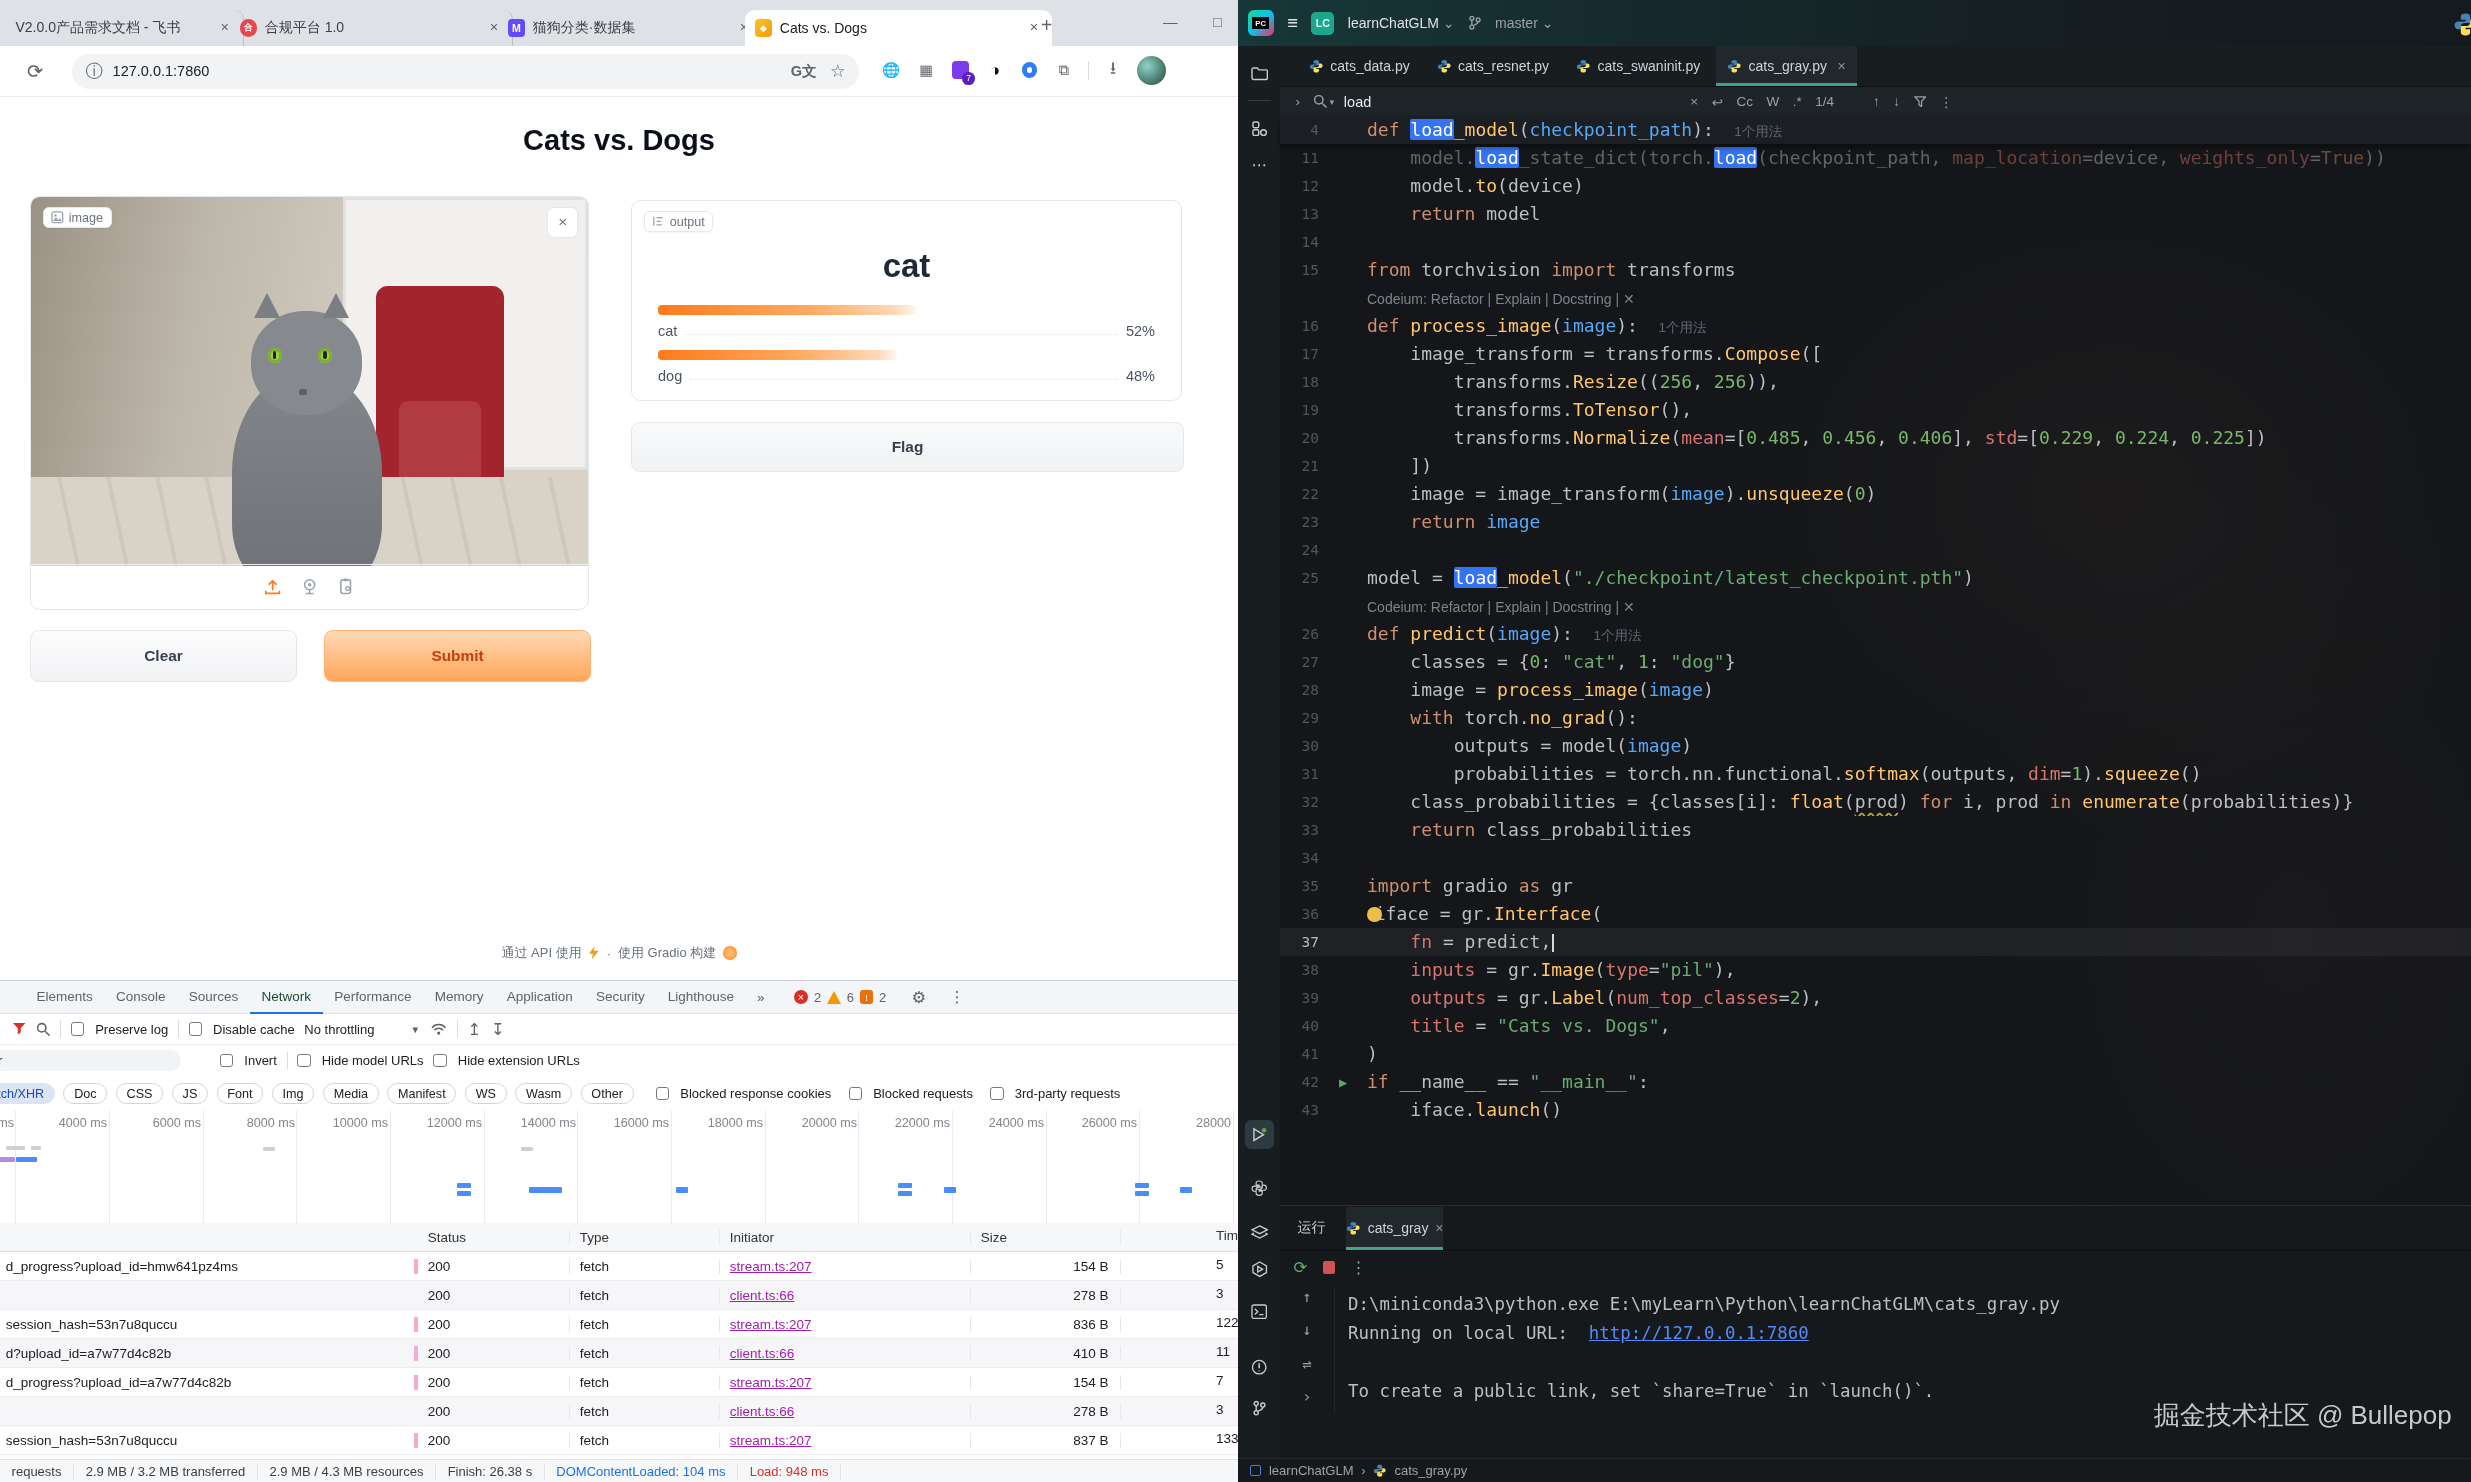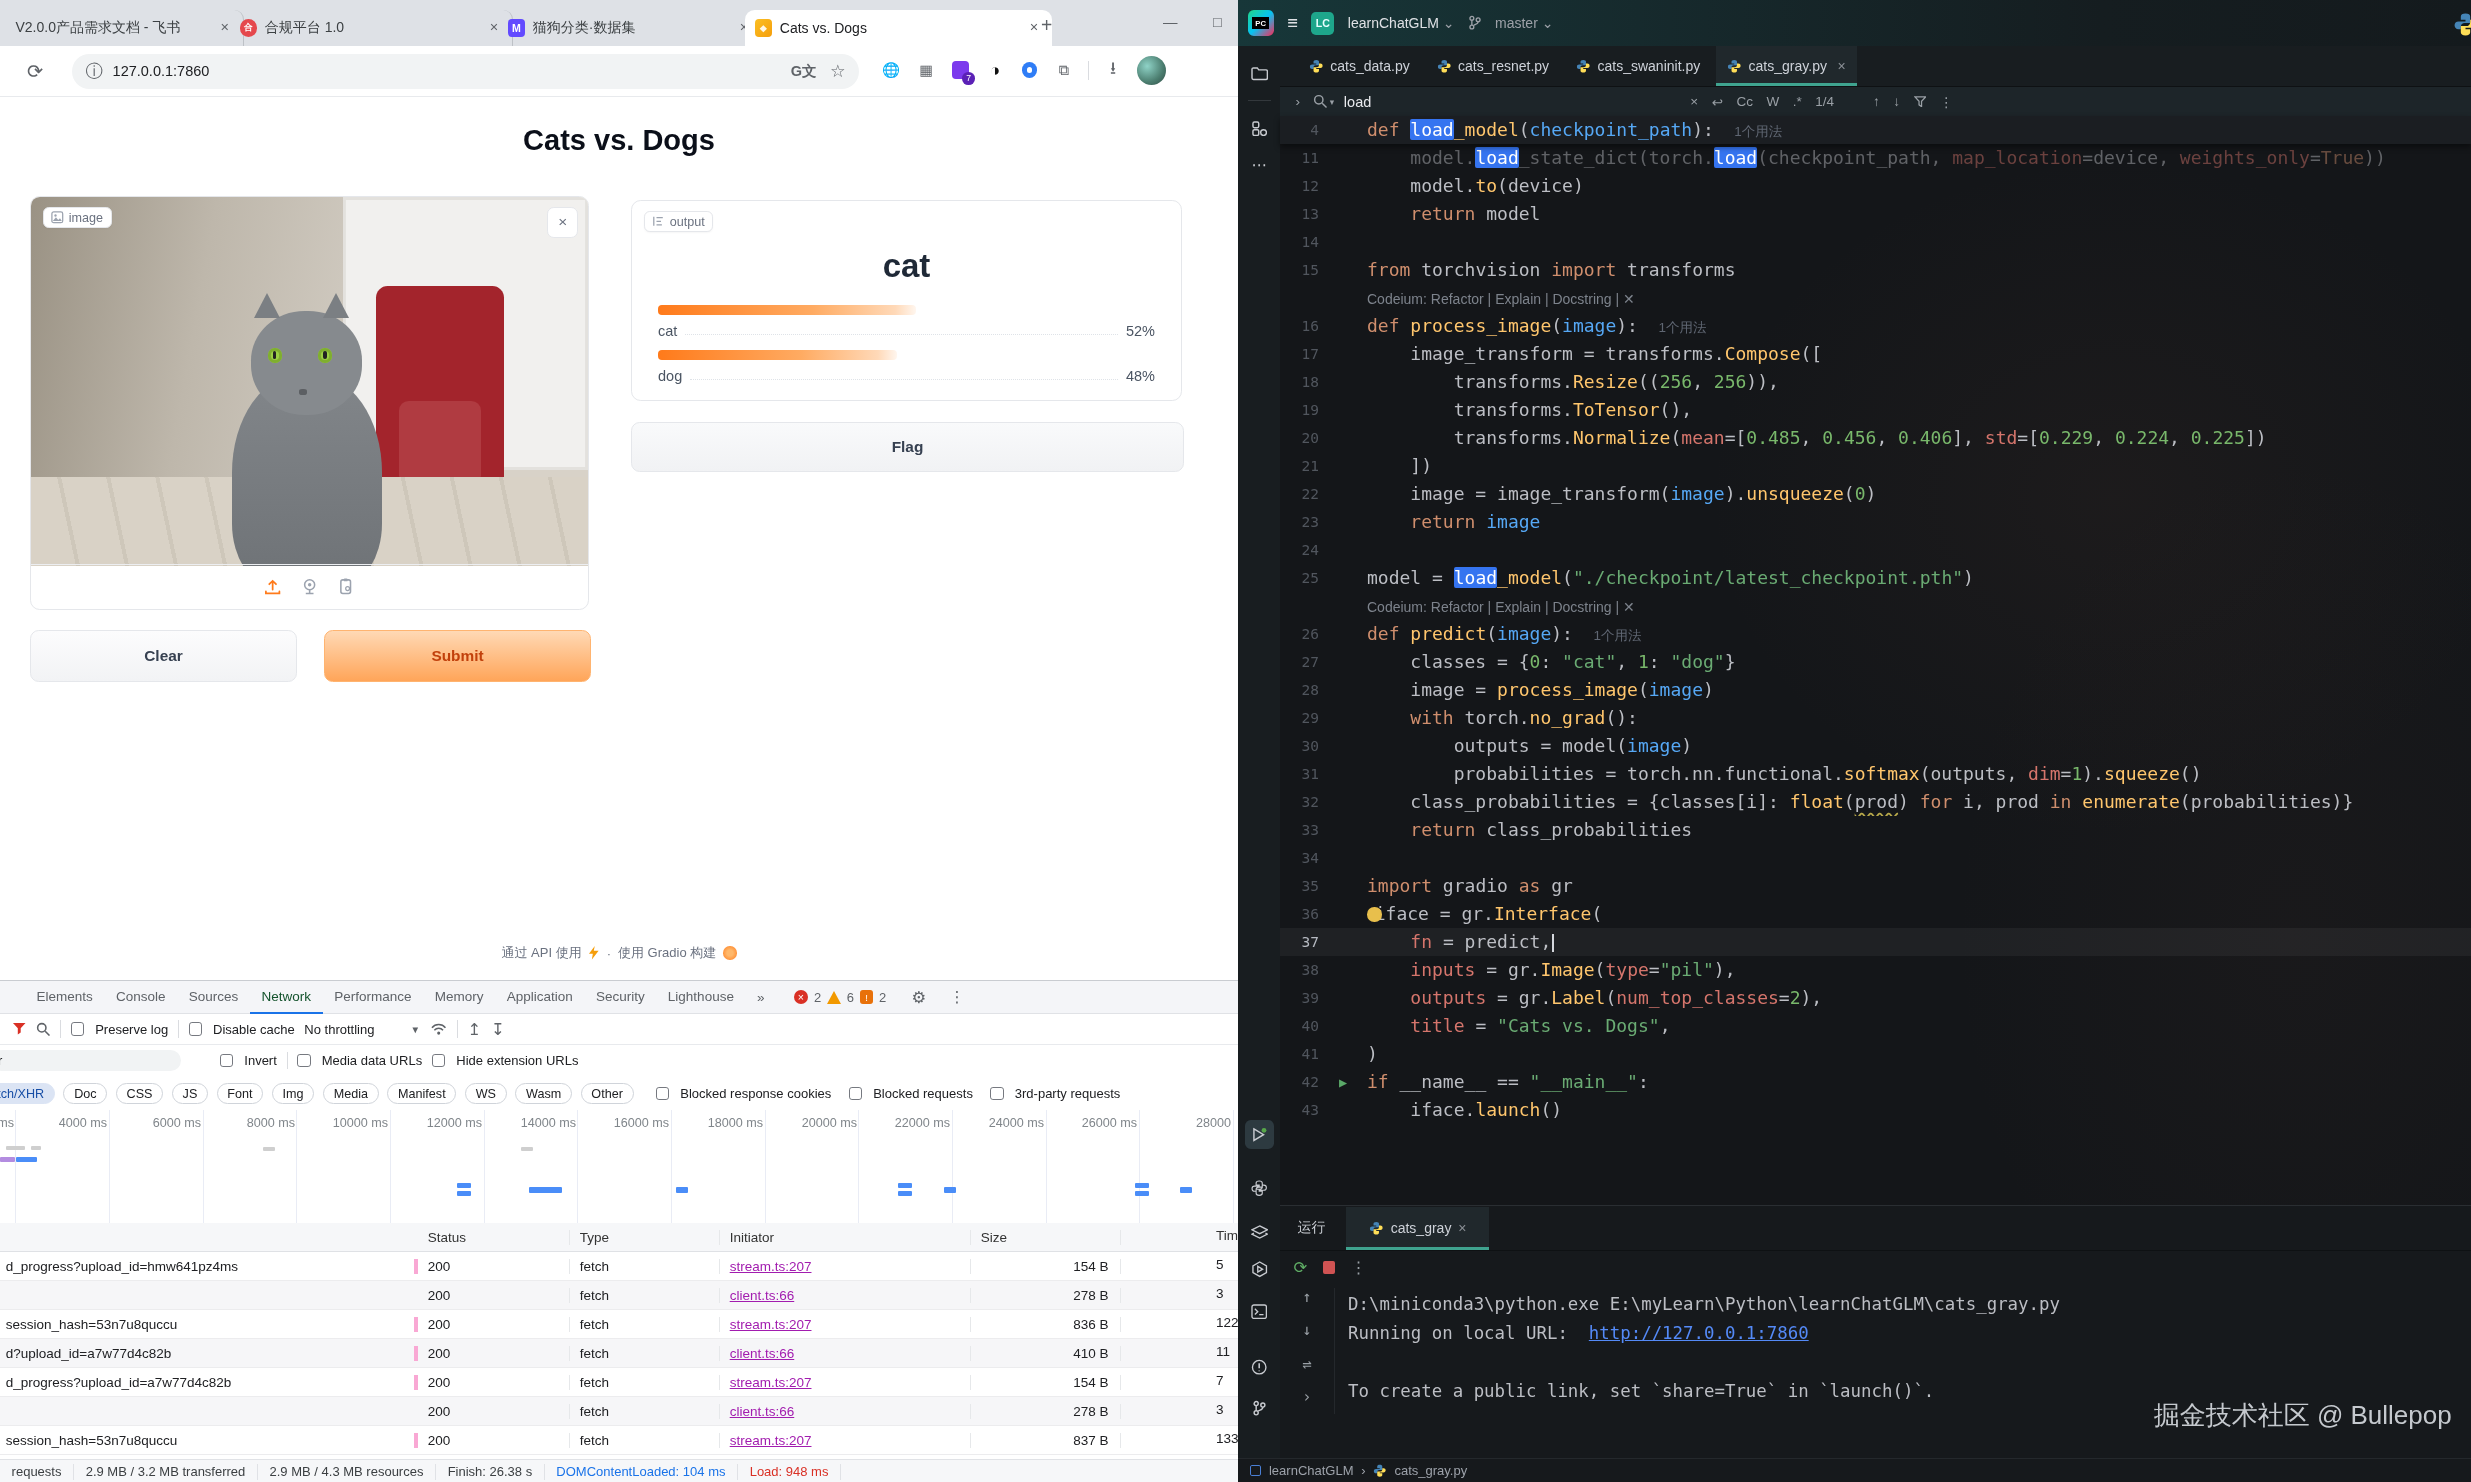--- a/index.html
+++ b/index.html
@@ -138,21 +138,21 @@
   .crow.dim .tok-kw,.crow.dim .tok-pl,.crow.dim .tok-narg,.crow.dim .tok-fn{opacity:.45;}
   .inlay{color:#5f6672;font-size:13.5px;font-family:"Liberation Sans",sans-serif;margin-left:9.7px;}
   .hintrow{color:#7d838c;font-size:14px;font-family:"Liberation Sans",sans-serif;}
   .runarrow{color:#5aa968;font-size:13.5px;}
   .bulb{display:inline-block;width:14.5px;height:14.5px;border-radius:50%;background:#e8bf4c;margin-right:-6.8px;position:relative;top:1.9px;z-index:3;}
   .cursor{display:inline-block;width:1.9px;height:18.3px;background:#d4d7dd;vertical-align:middle;margin-left:1px;}
 
   #runpanel{position:absolute;left:42px;top:1205px;width:1191px;height:253px;background:#16191c;border-top:1px solid #2a2e32;}
   #runtabs{height:44px;display:flex;align-items:center;border-bottom:1px solid #0e1113;}
   #runlabel{margin-left:17.4px;font-size:14px;color:#c9cdd3;}
-  #runtab{display:flex;align-items:center;gap:6.8px;height:43px;padding:0 23px;margin-left:21px;background:#20282c;box-shadow:inset 0 -2.9px 0 #3fa38f;font-size:14px;color:#ced2d9;}
+  #runtab{display:flex;align-items:center;gap:6.8px;height:43px;padding:0 0;margin-left:21px;background:#20282c;box-shadow:inset 0 -2.9px 0 #3fa38f;font-size:14px;color:#ced2d9;}
   #runtoolbar{height:33px;display:flex;align-items:center;gap:15.4px;padding-left:13.5px;}
   .rerun{color:#5fad65;font-size:16.4px;}
   .stopbtn{width:12.6px;height:12.6px;background:#d05353;border-radius:1.9px;}
   #console{position:relative;height:166px;font-family:"DejaVu Sans Mono",monospace;font-size:17.4px;color:#bcbec4;}
   #congutter{position:absolute;left:0;top:3.9px;width:54px;display:flex;flex-direction:column;align-items:center;gap:15.4px;color:#9aa0a6;font-size:15.4px;border-right:1px solid #24282c;padding-bottom:7.7px;}
   #conlines{position:absolute;left:68px;top:5.8px;right:9.7px;}
   .conline{height:29px;line-height:29px;white-space:pre;}
   .conlink{color:#548af7;text-decoration:underline;}
   #watermark{position:absolute;right:19.3px;bottom:17.4px;font-size:26px;color:#c5c9ce;font-family:"Liberation Sans",sans-serif;}
   #ide-status{position:absolute;left:0;top:1458px;width:1234px;height:24px;background:#16191c;border-top:1px solid #24282c;display:flex;align-items:center;gap:7.7px;padding-left:11.6px;box-sizing:border-box;font-size:13px;color:#9da2aa;}
@@ -364,21 +364,21 @@
         <span id="filterpill">
             <span>r</span>
           </span>
         <label class="dt-check" style="margin-left:29px;">
             <span class="cbx"></span>
             <span>Invert</span>
           </label>
         <span class="dtsep"></span>
         <label class="dt-check">
             <span class="cbx"></span>
-            <span>Media data URLs</span>
+            <span>Hide model URLs</span>
           </label>
         <label class="dt-check">
             <span class="cbx"></span>
             <span>Hide extension URLs</span>
           </label>
       </div>
 
       <div id="dt-chiprow">
         <span id="chips-slot" style="display:flex;align-items:center;gap:8.7px;">
             <span class="chip sel">tch/XHR</span>

